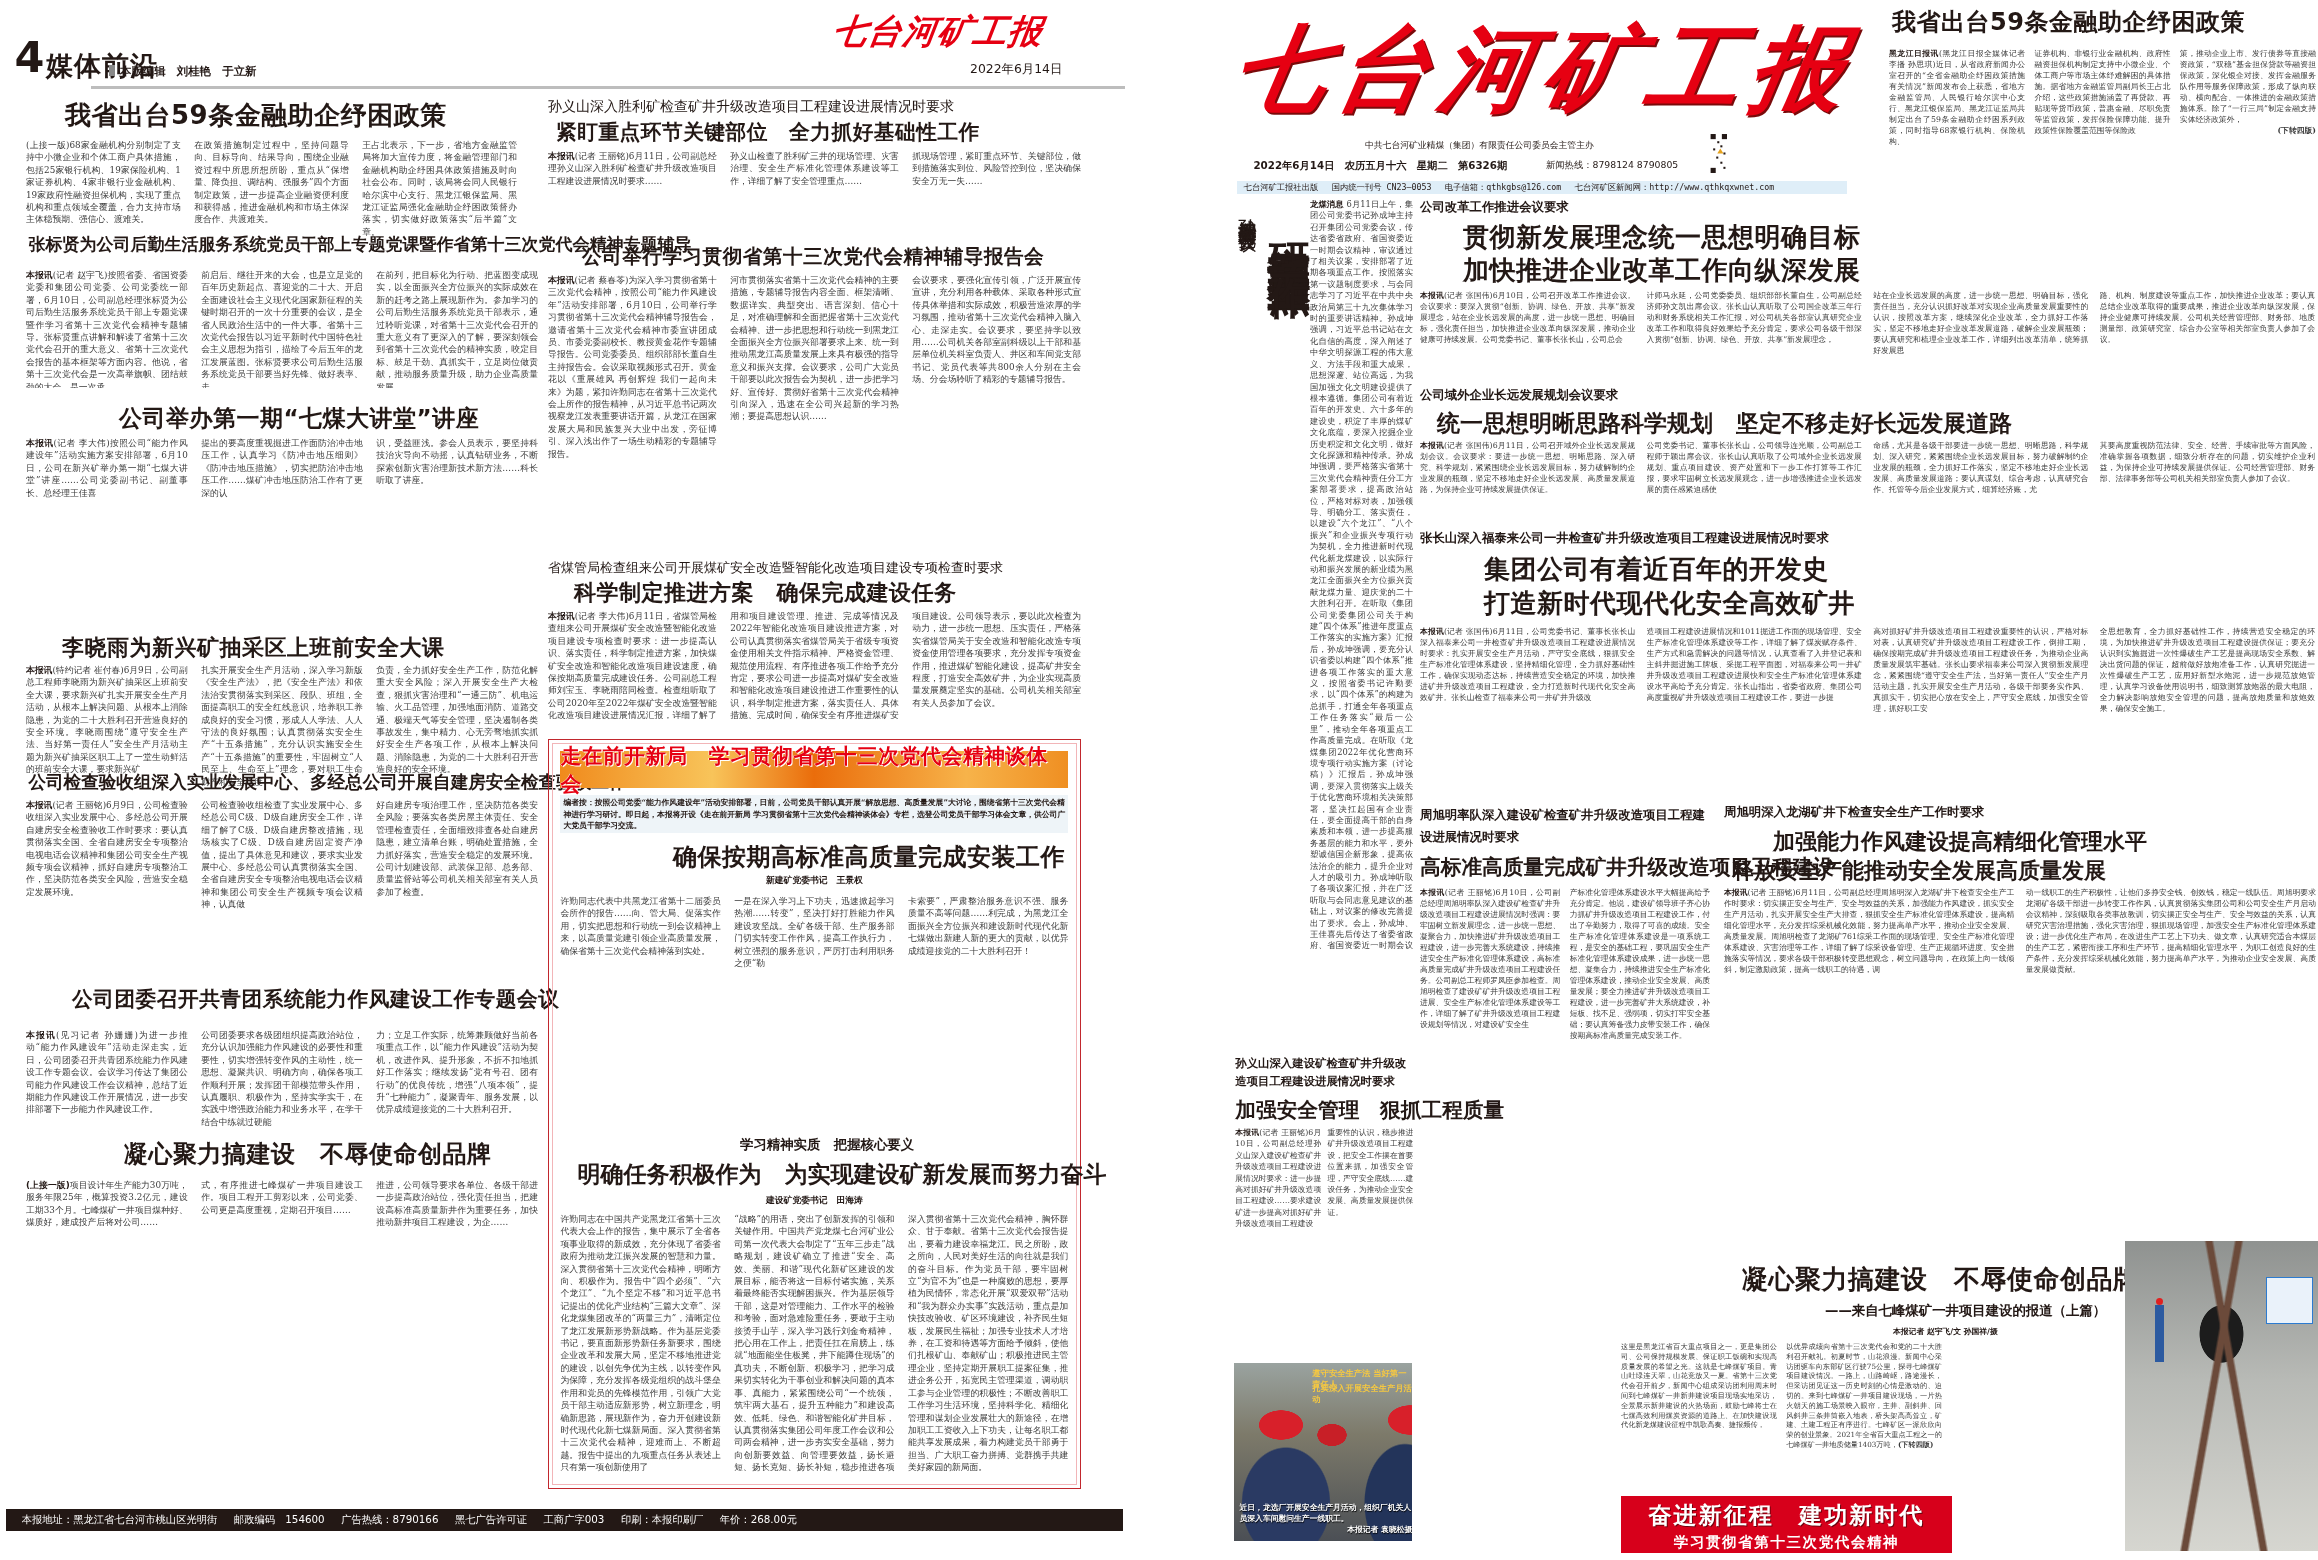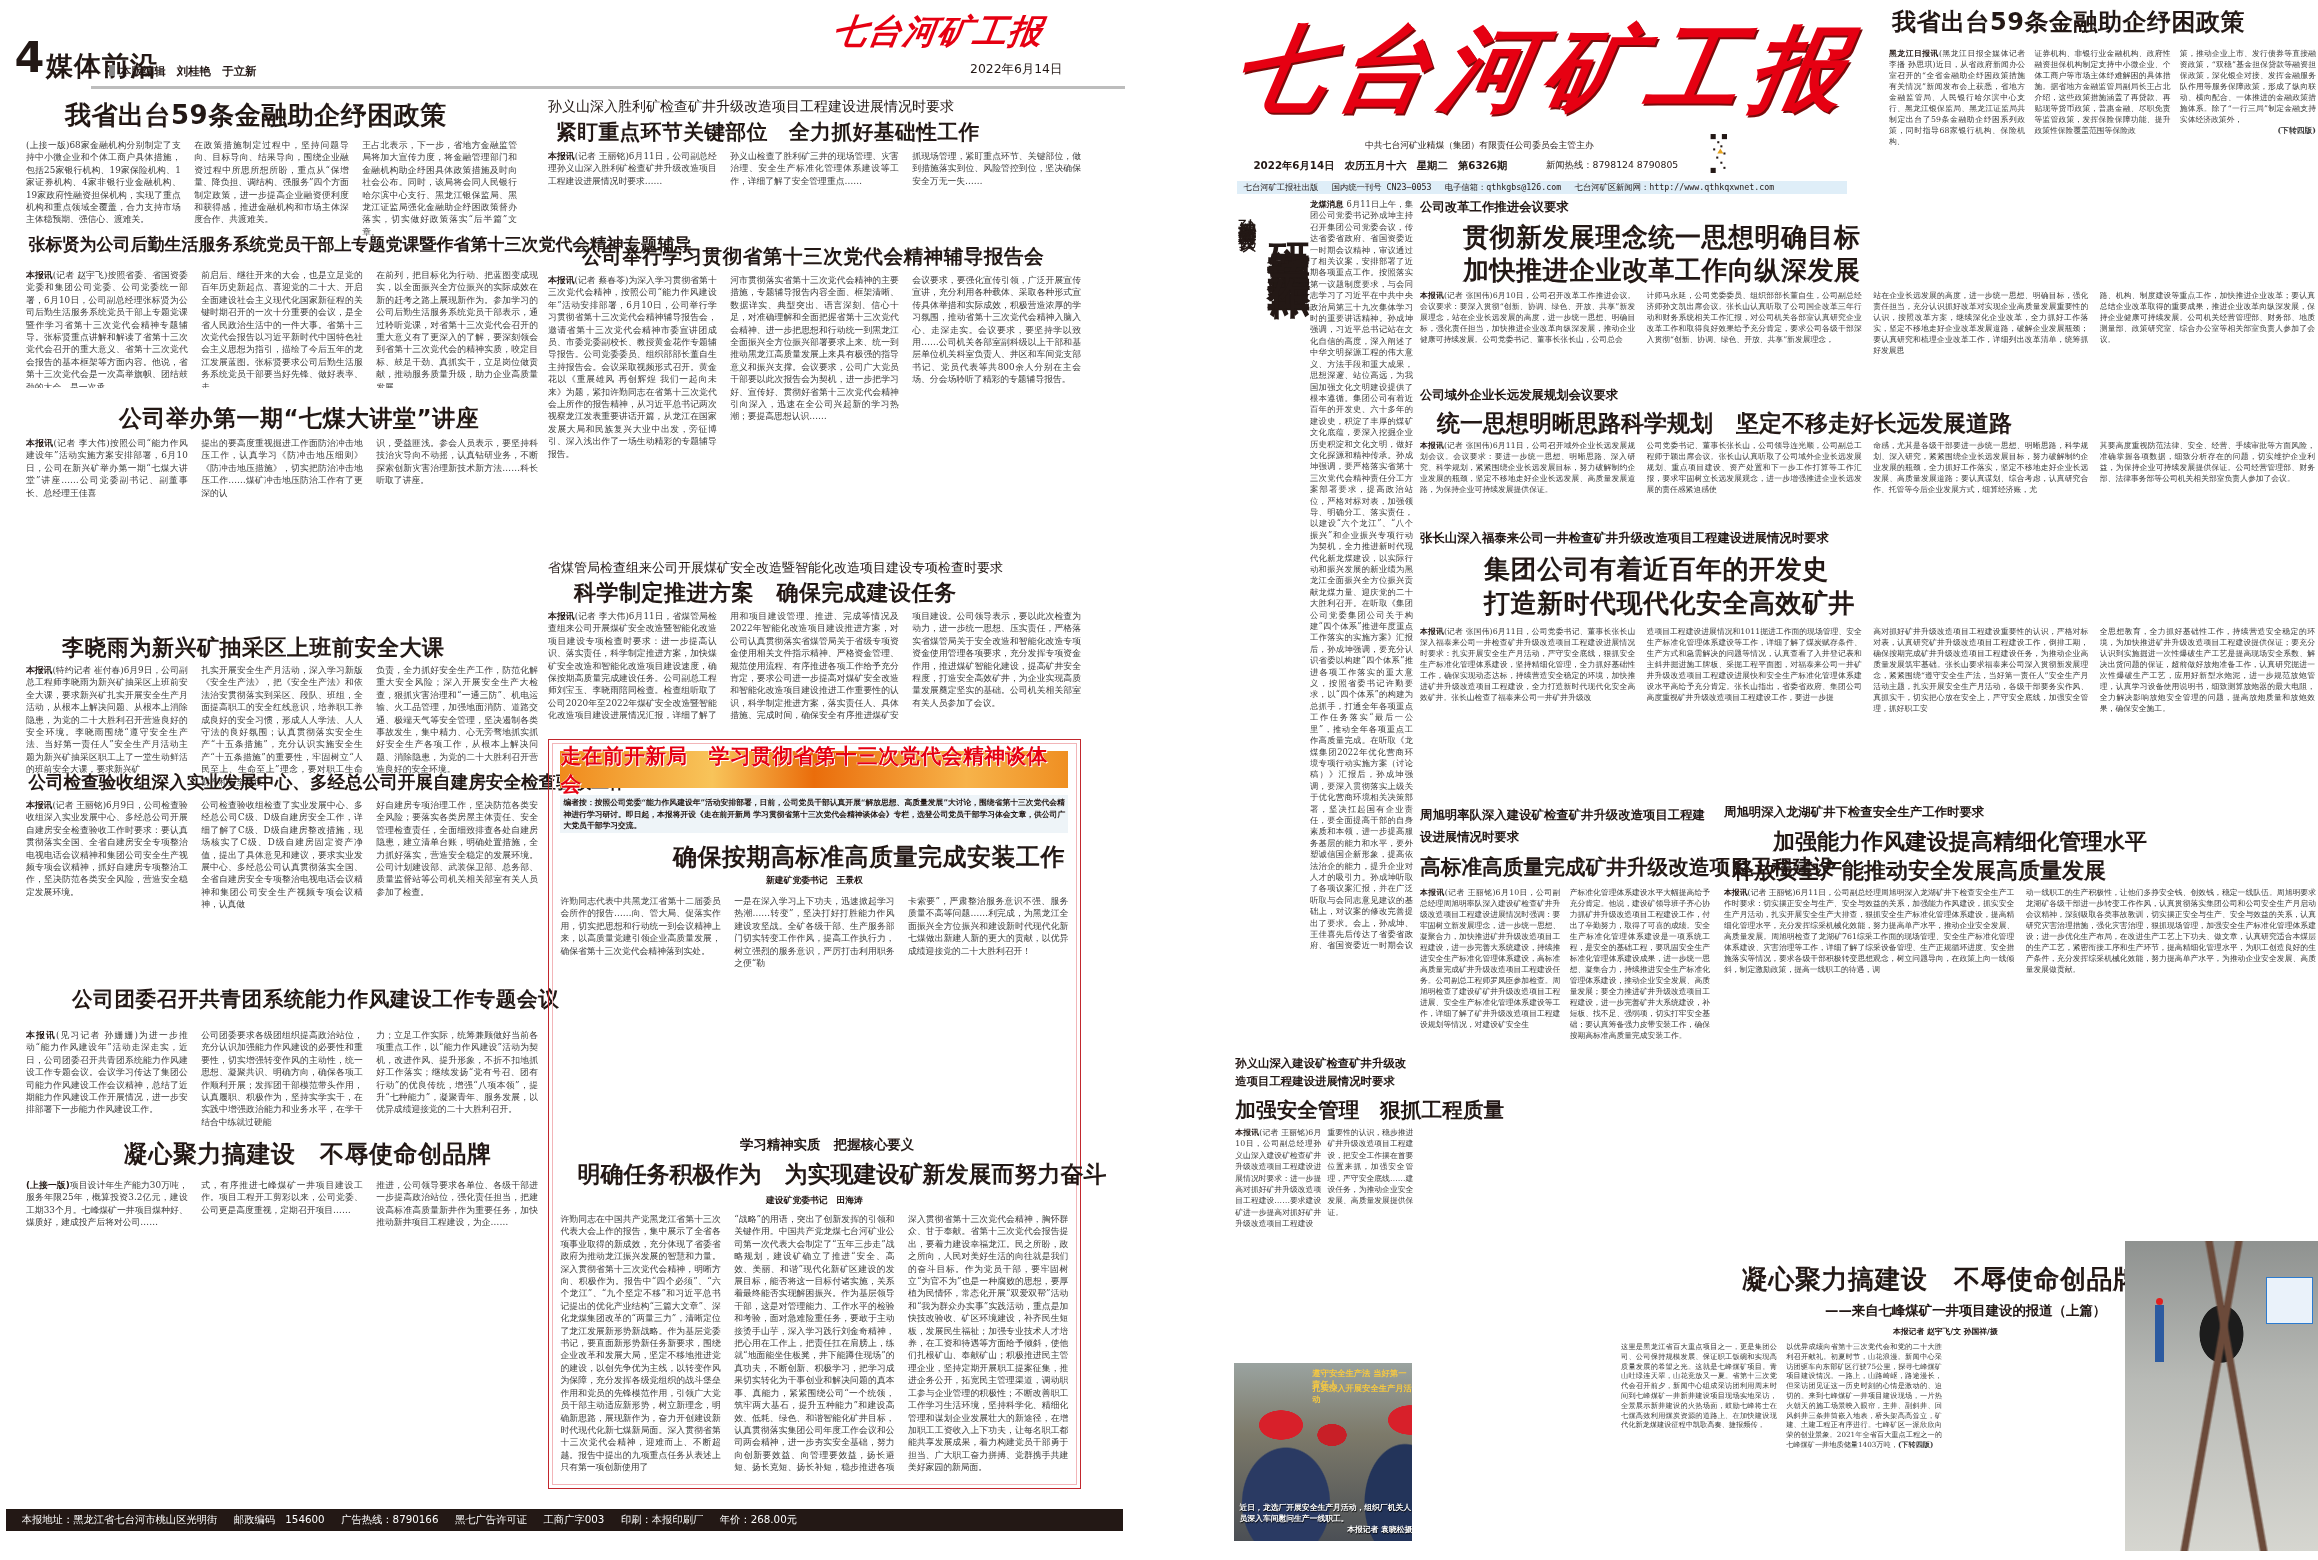--- a/index.html
+++ b/index.html
@@ -297,14 +297,18 @@
     <div class="col" style="font-size:7.2px;line-height:9.8px;">这里是黑龙江省百大重点项目之一，更是集团公司、公司保持规模发展、保证职工饭碗和实现高质量发展的希望之光。这就是七峰煤矿项目。青山吐绿连天翠，山花竞放又一夏。省第十三次党代会召开前夕，新闻中心组成采访团利用周末时间到七峰煤矿一井新井建设项目现场实地采访，全景展示新井建设的火热场面，鼓励七峰将士在七煤高效利用煤炭资源的道路上、在加快建设现代化新龙煤建设征程中凯歌高奏、捷报频传，</div>
     <div class="col" style="font-size:7.2px;line-height:9.8px;"><span>以优异成绩向省第十三次党代会和党的二十大胜利召开献礼。初夏时节，山花浪漫。新闻中心采访团驱车向东部矿区行驶75公里，探寻七峰煤矿项目建设情况。一路上，山路崎岖，路途漫长，但采访团见证这一历史时刻的心情是激动的、迫切的。来到七峰煤矿一井项目建设现场，一片热火朝天的施工场景映入眼帘，主井、副斜井、回风斜井三条井筒嵌入地表，桥头架高高耸立，矿建、土建工程正有序进行。七峰矿区一派欣欣向荣的创业景象。2021年全省百大重点工程之一的七峰煤矿一井地质储量1403万吨，</span><span style="font-weight:bold;">(下转四版)</span></div>
   </div>
 
   <div class="photo photo-tunnel">
     <div style="position:absolute;left:31px;top:57px;width:7.2px;height:7.2px;border-radius:50%;background:#e02020;"></div>
     <div style="position:absolute;left:30px;top:64px;width:9.3px;height:57px;background:#2c5aa0;"></div>
     <div style="position:absolute;right:5.2px;top:36px;width:47px;height:47px;background:#eaf2fa;border:1px solid #2c7bd0;"></div>
   </div>
 
+  <div class="red-banner">
+    <div class="l1">奋进新征程　建功新时代</div>
+    <div class="l2">学习贯彻省第十三次党代会精神</div>
+  </div>
 </div>
 
 
 </body></html>

